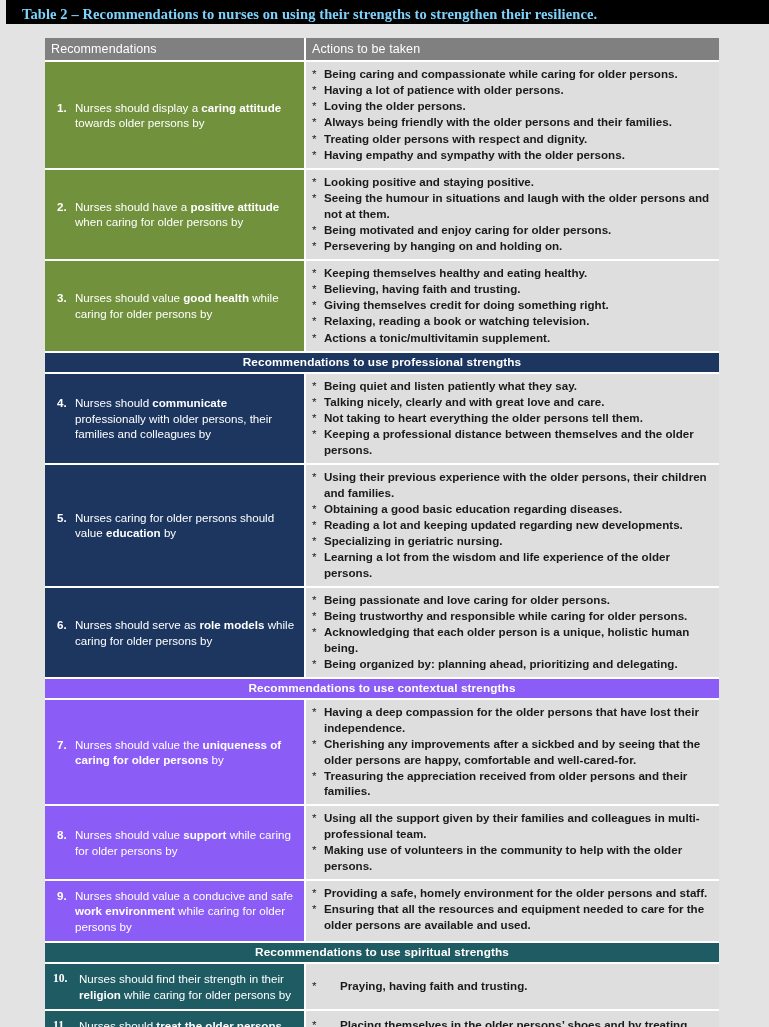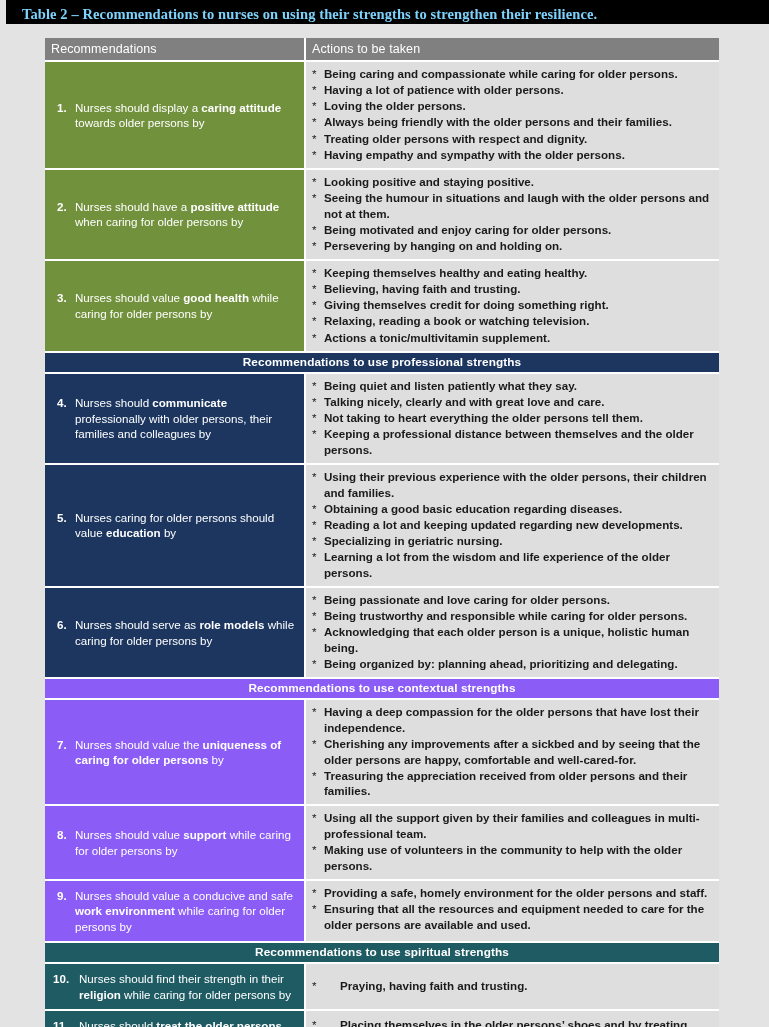--- a/index.html
+++ b/index.html
@@ -93,21 +93,21 @@
     display: flex;
     align-items: flex-start;
   }
   .rec-num {
     font-weight: bold;
     width: 22px;
     flex: 0 0 22px;
     padding-left: 4px;
     box-sizing: border-box;
   }
-  .rec-num.wide { width: 26px; flex-basis: 26px; padding-left: 0; }
+  .rec-num.wide { width: 26px; flex-basis: 26px; padding-left: 0; font-family: Liberation Serif, serif; }
   .rec-text { flex: 1 1 auto; }
   .rec-text b { font-weight: bold; }
 
   
   .act-cell {
     background: #dedede;
     color: #1a1a1a;
     font-size: 11.6px;
     line-height: 1.35;
     padding: 4px 6px 5px 4px;

